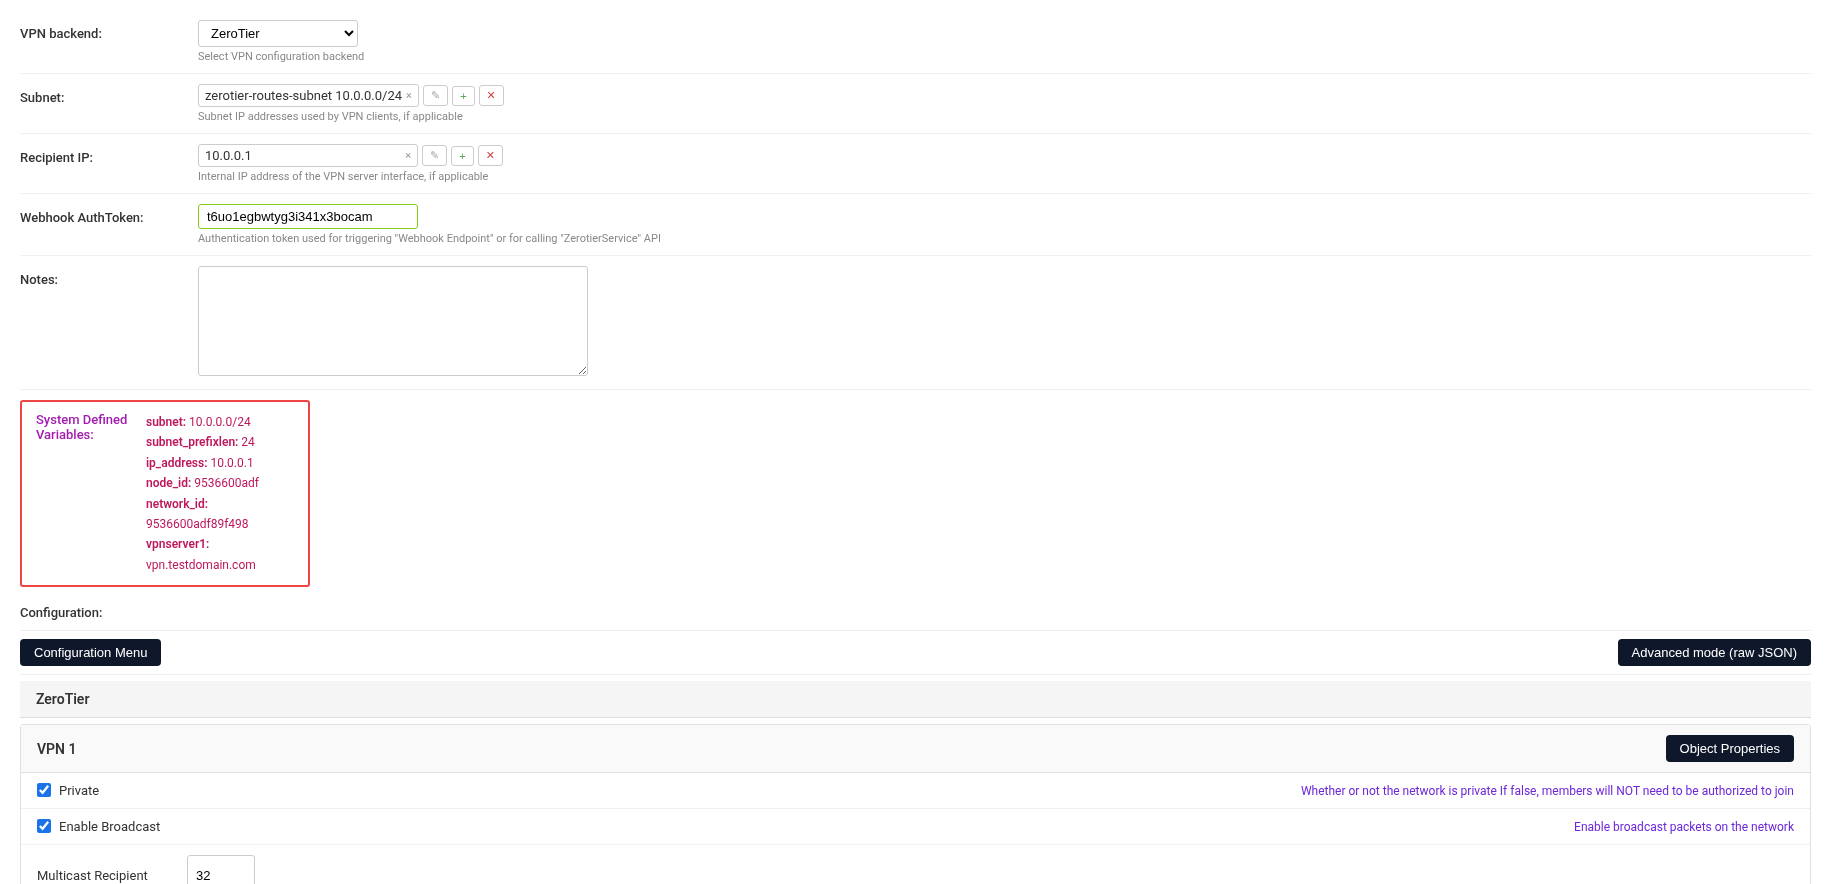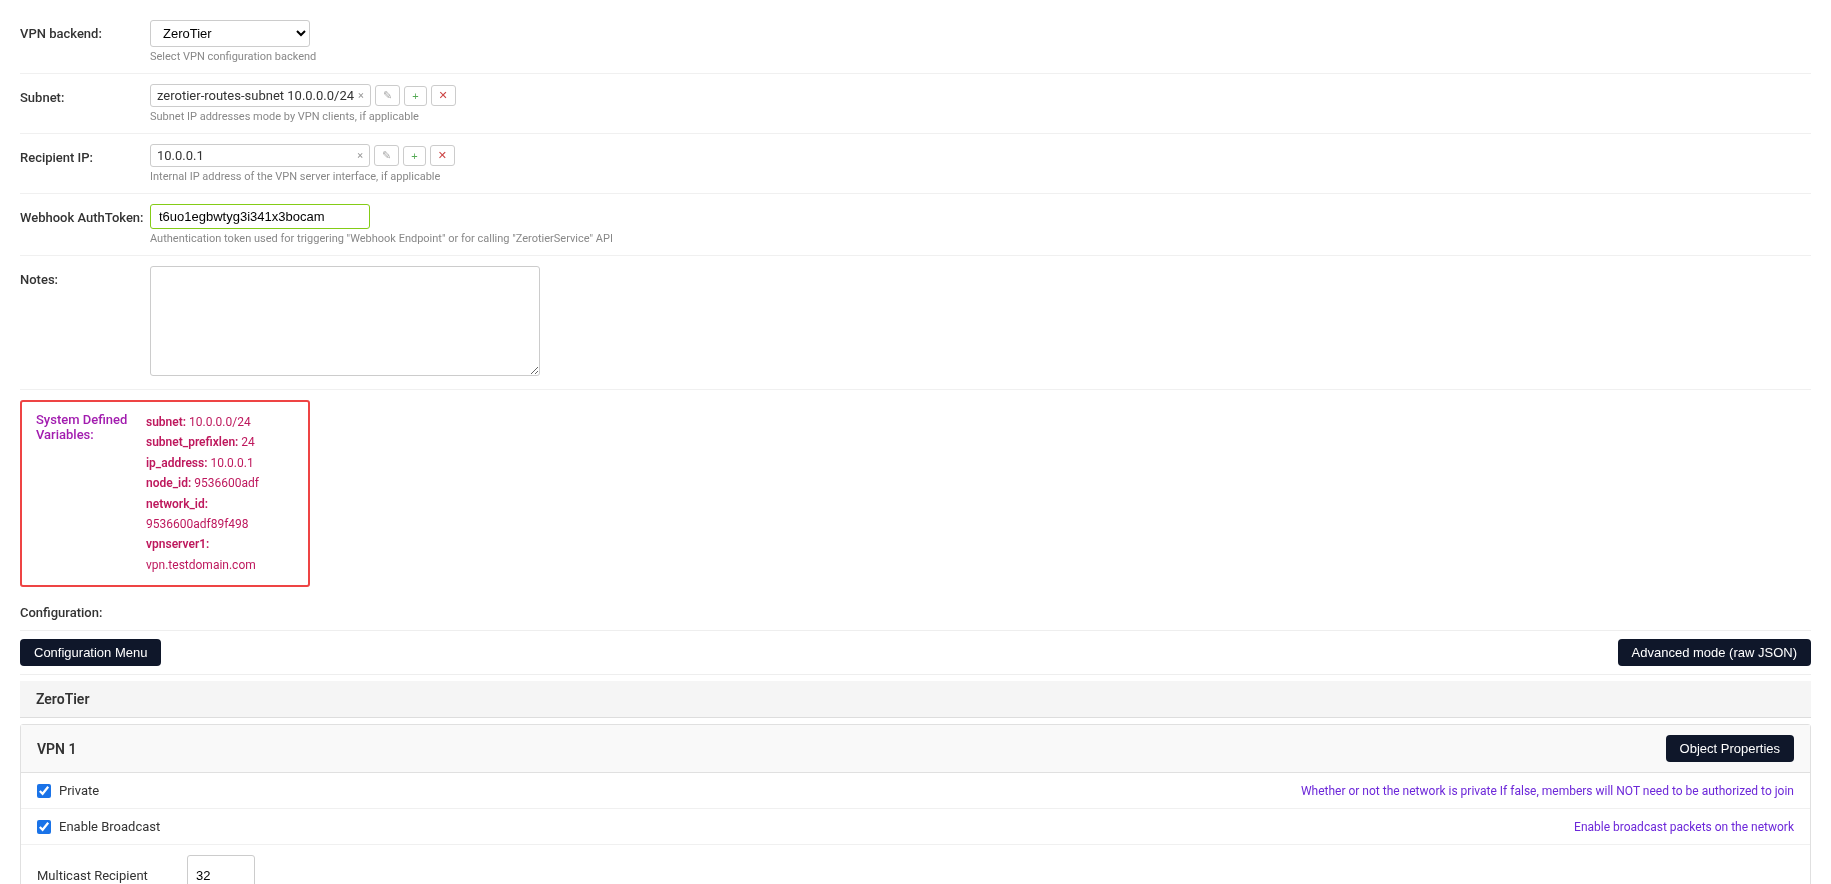--- a/index.html
+++ b/index.html
@@ -11,20 +11,21 @@
     }
     .page-container {
       max-width: 1831px;
       padding: 10px 20px;
     }
     .form-row {
       display: flex;
       align-items: flex-start;
       padding: 10px 0;
       border-bottom: 1px solid #f0f0f0;
+      gap: 48px;
     }
     .form-label {
       width: 130px;
       min-width: 130px;
       font-weight: 500;
       padding-top: 6px;
       color: #333;
     }
     .form-field {
       flex: 1;
@@ -182,21 +183,21 @@
       border-bottom: 1px solid #f0f0f0;
     }
     .vpn-row-label {
       width: 150px;
       min-width: 150px;
       font-size: 13px;
     }
     .vpn-row-content {
       flex: 1;
       display: flex;
-      align-items: flex-end;
+      align-items: flex-start;
       gap: 8px;
     }
     .vpn-row-hint {
       font-size: 12px;
       color: #6d28d9;
       margin-left: 42px;
     }
     .checkbox-input {
       width: 14px;
       height: 14px;
@@ -234,21 +235,21 @@
     <div class="form-field">
       <div class="input-with-controls">
         <div class="tag-input">
           <span class="tag-text">zerotier-routes-subnet 10.0.0.0/24</span>
           <span class="remove-x">×</span>
         </div>
         <button class="ctrl-btn icon-edit" title="Edit">✎</button>
         <button class="ctrl-btn icon-add" title="Add">+</button>
         <button class="ctrl-btn icon-del" title="Delete">✕</button>
       </div>
-      <div class="form-hint">Subnet IP addresses mode by VPN clients, if applicable</div>
+      <div class="form-hint">Subnet IP addresses used by VPN clients, if applicable</div>
     </div>
   </div>
 
   <div class="form-row">
     <div class="form-label">Recipient IP:</div>
     <div class="form-field">
       <div class="input-with-controls">
         <div class="tag-input">
           <span class="tag-text">10.0.0.1</span>
           <span class="remove-x">×</span>

